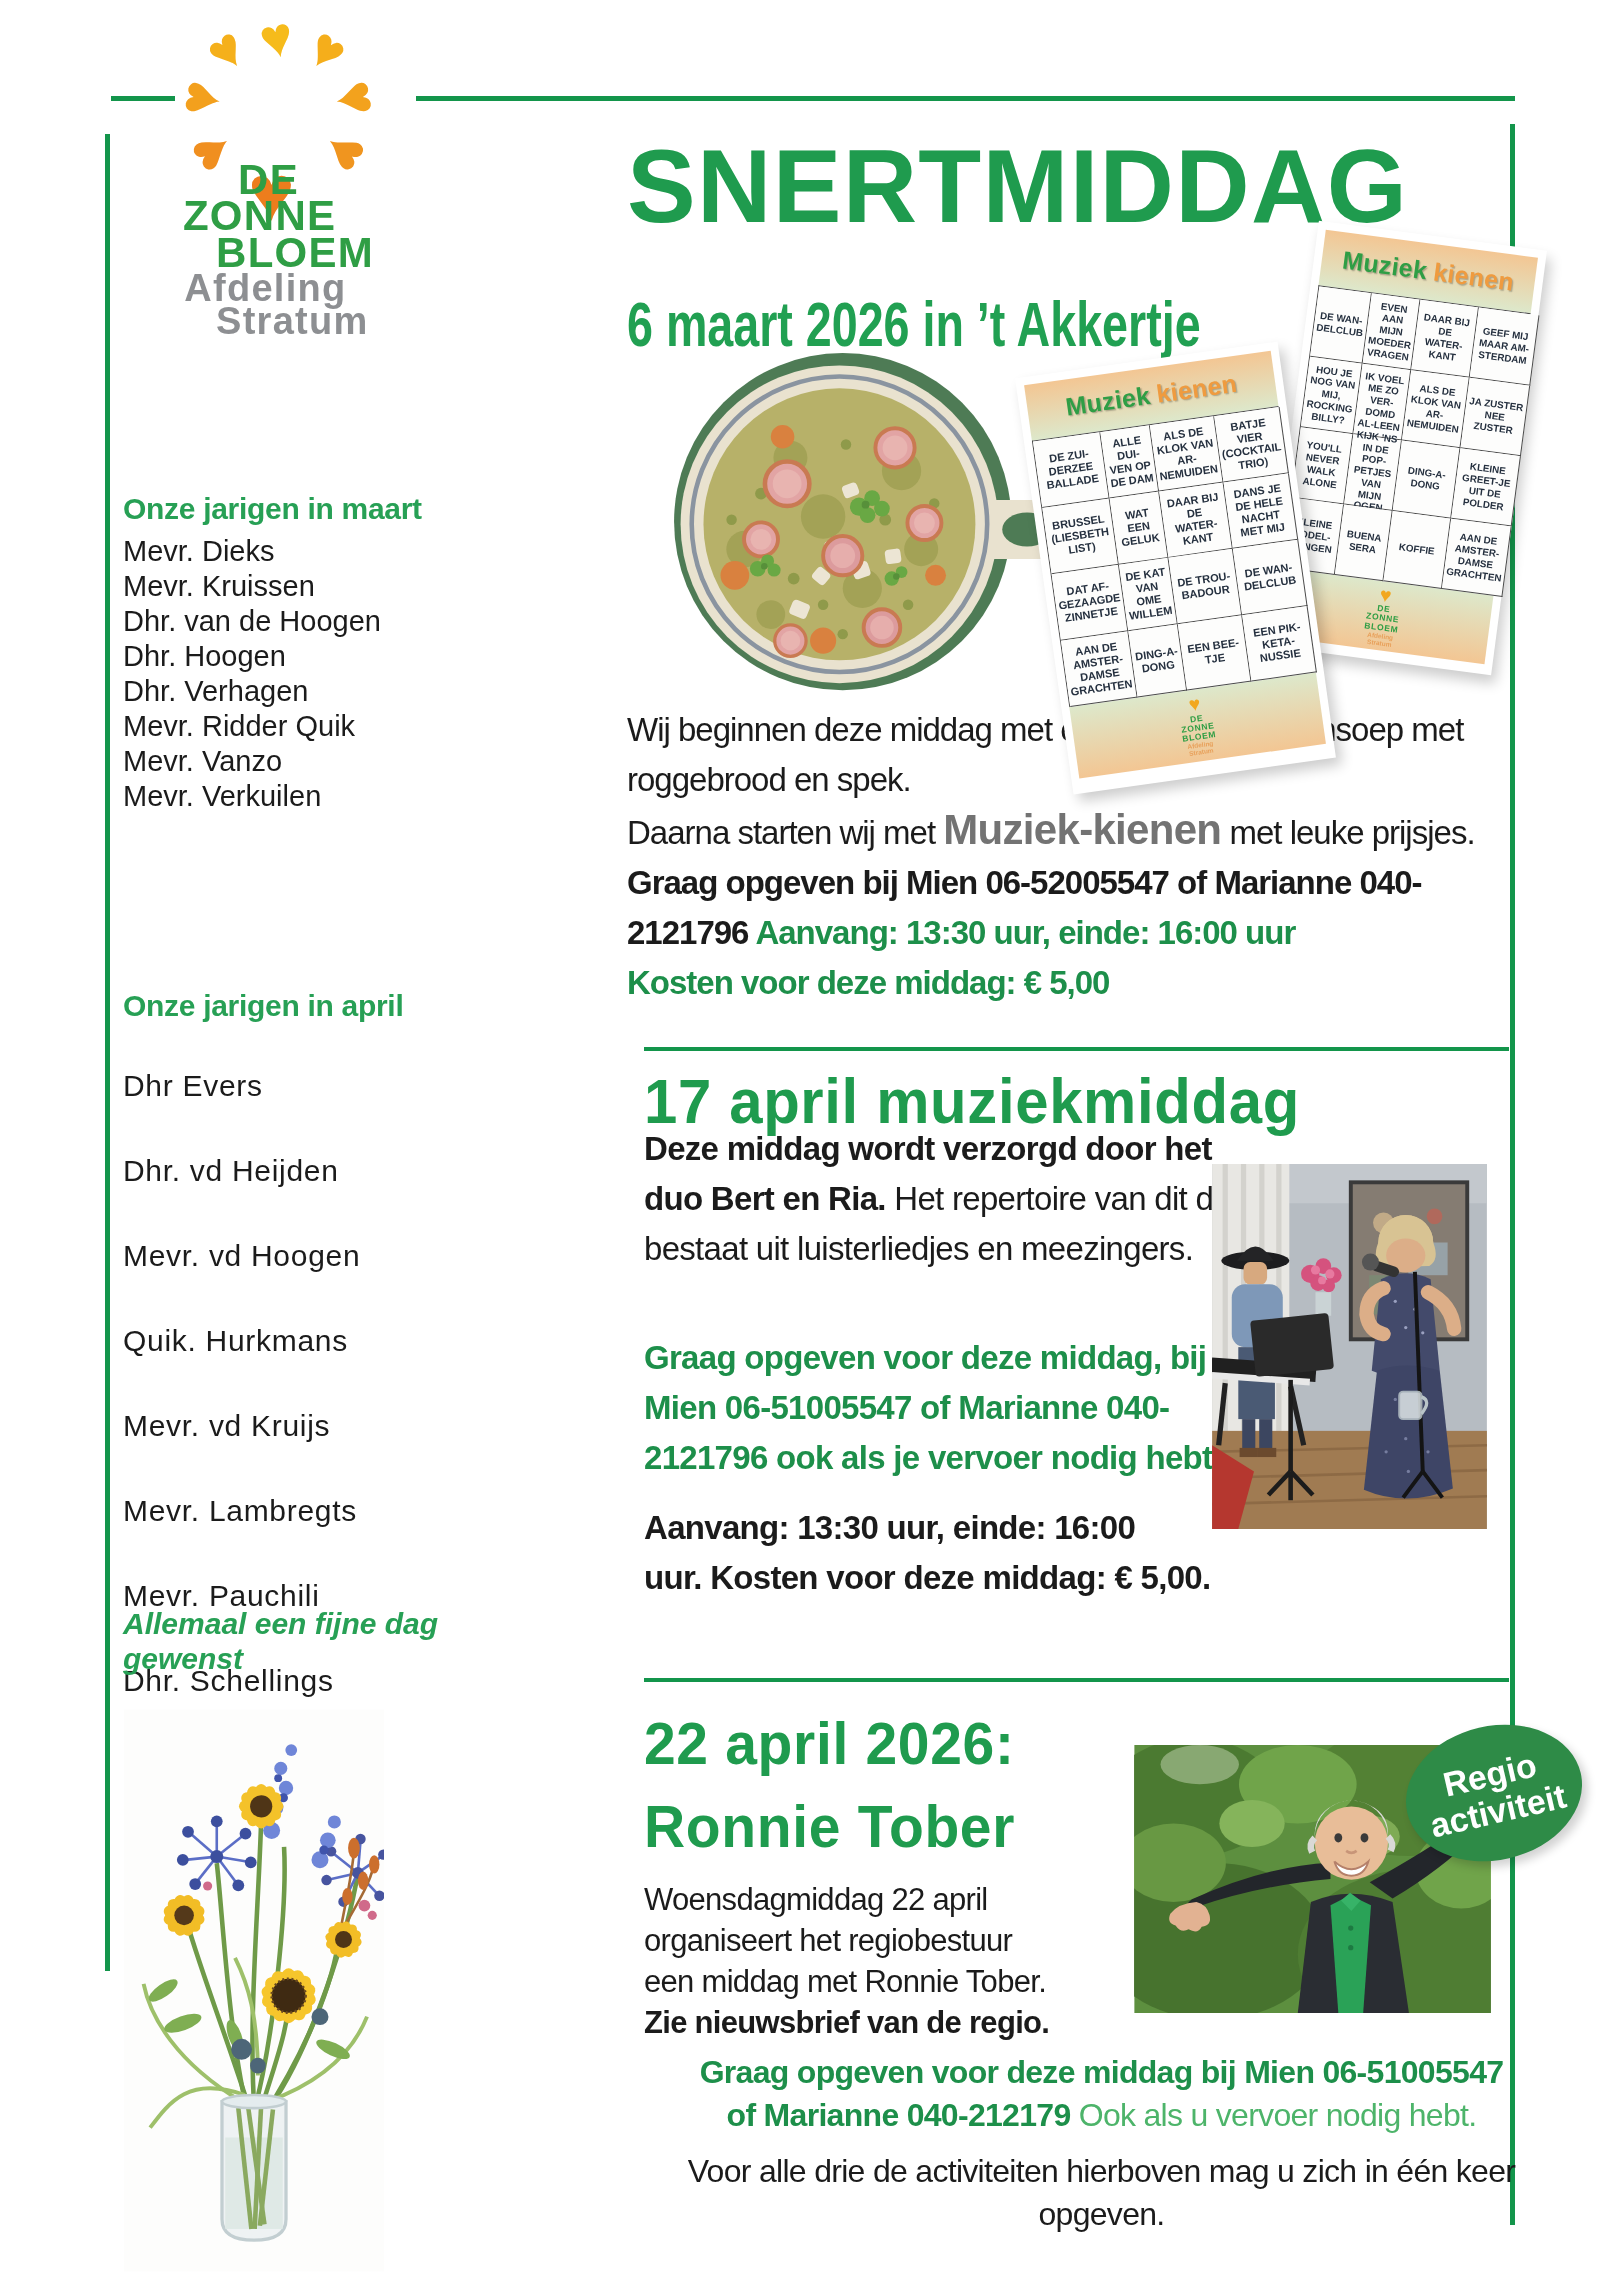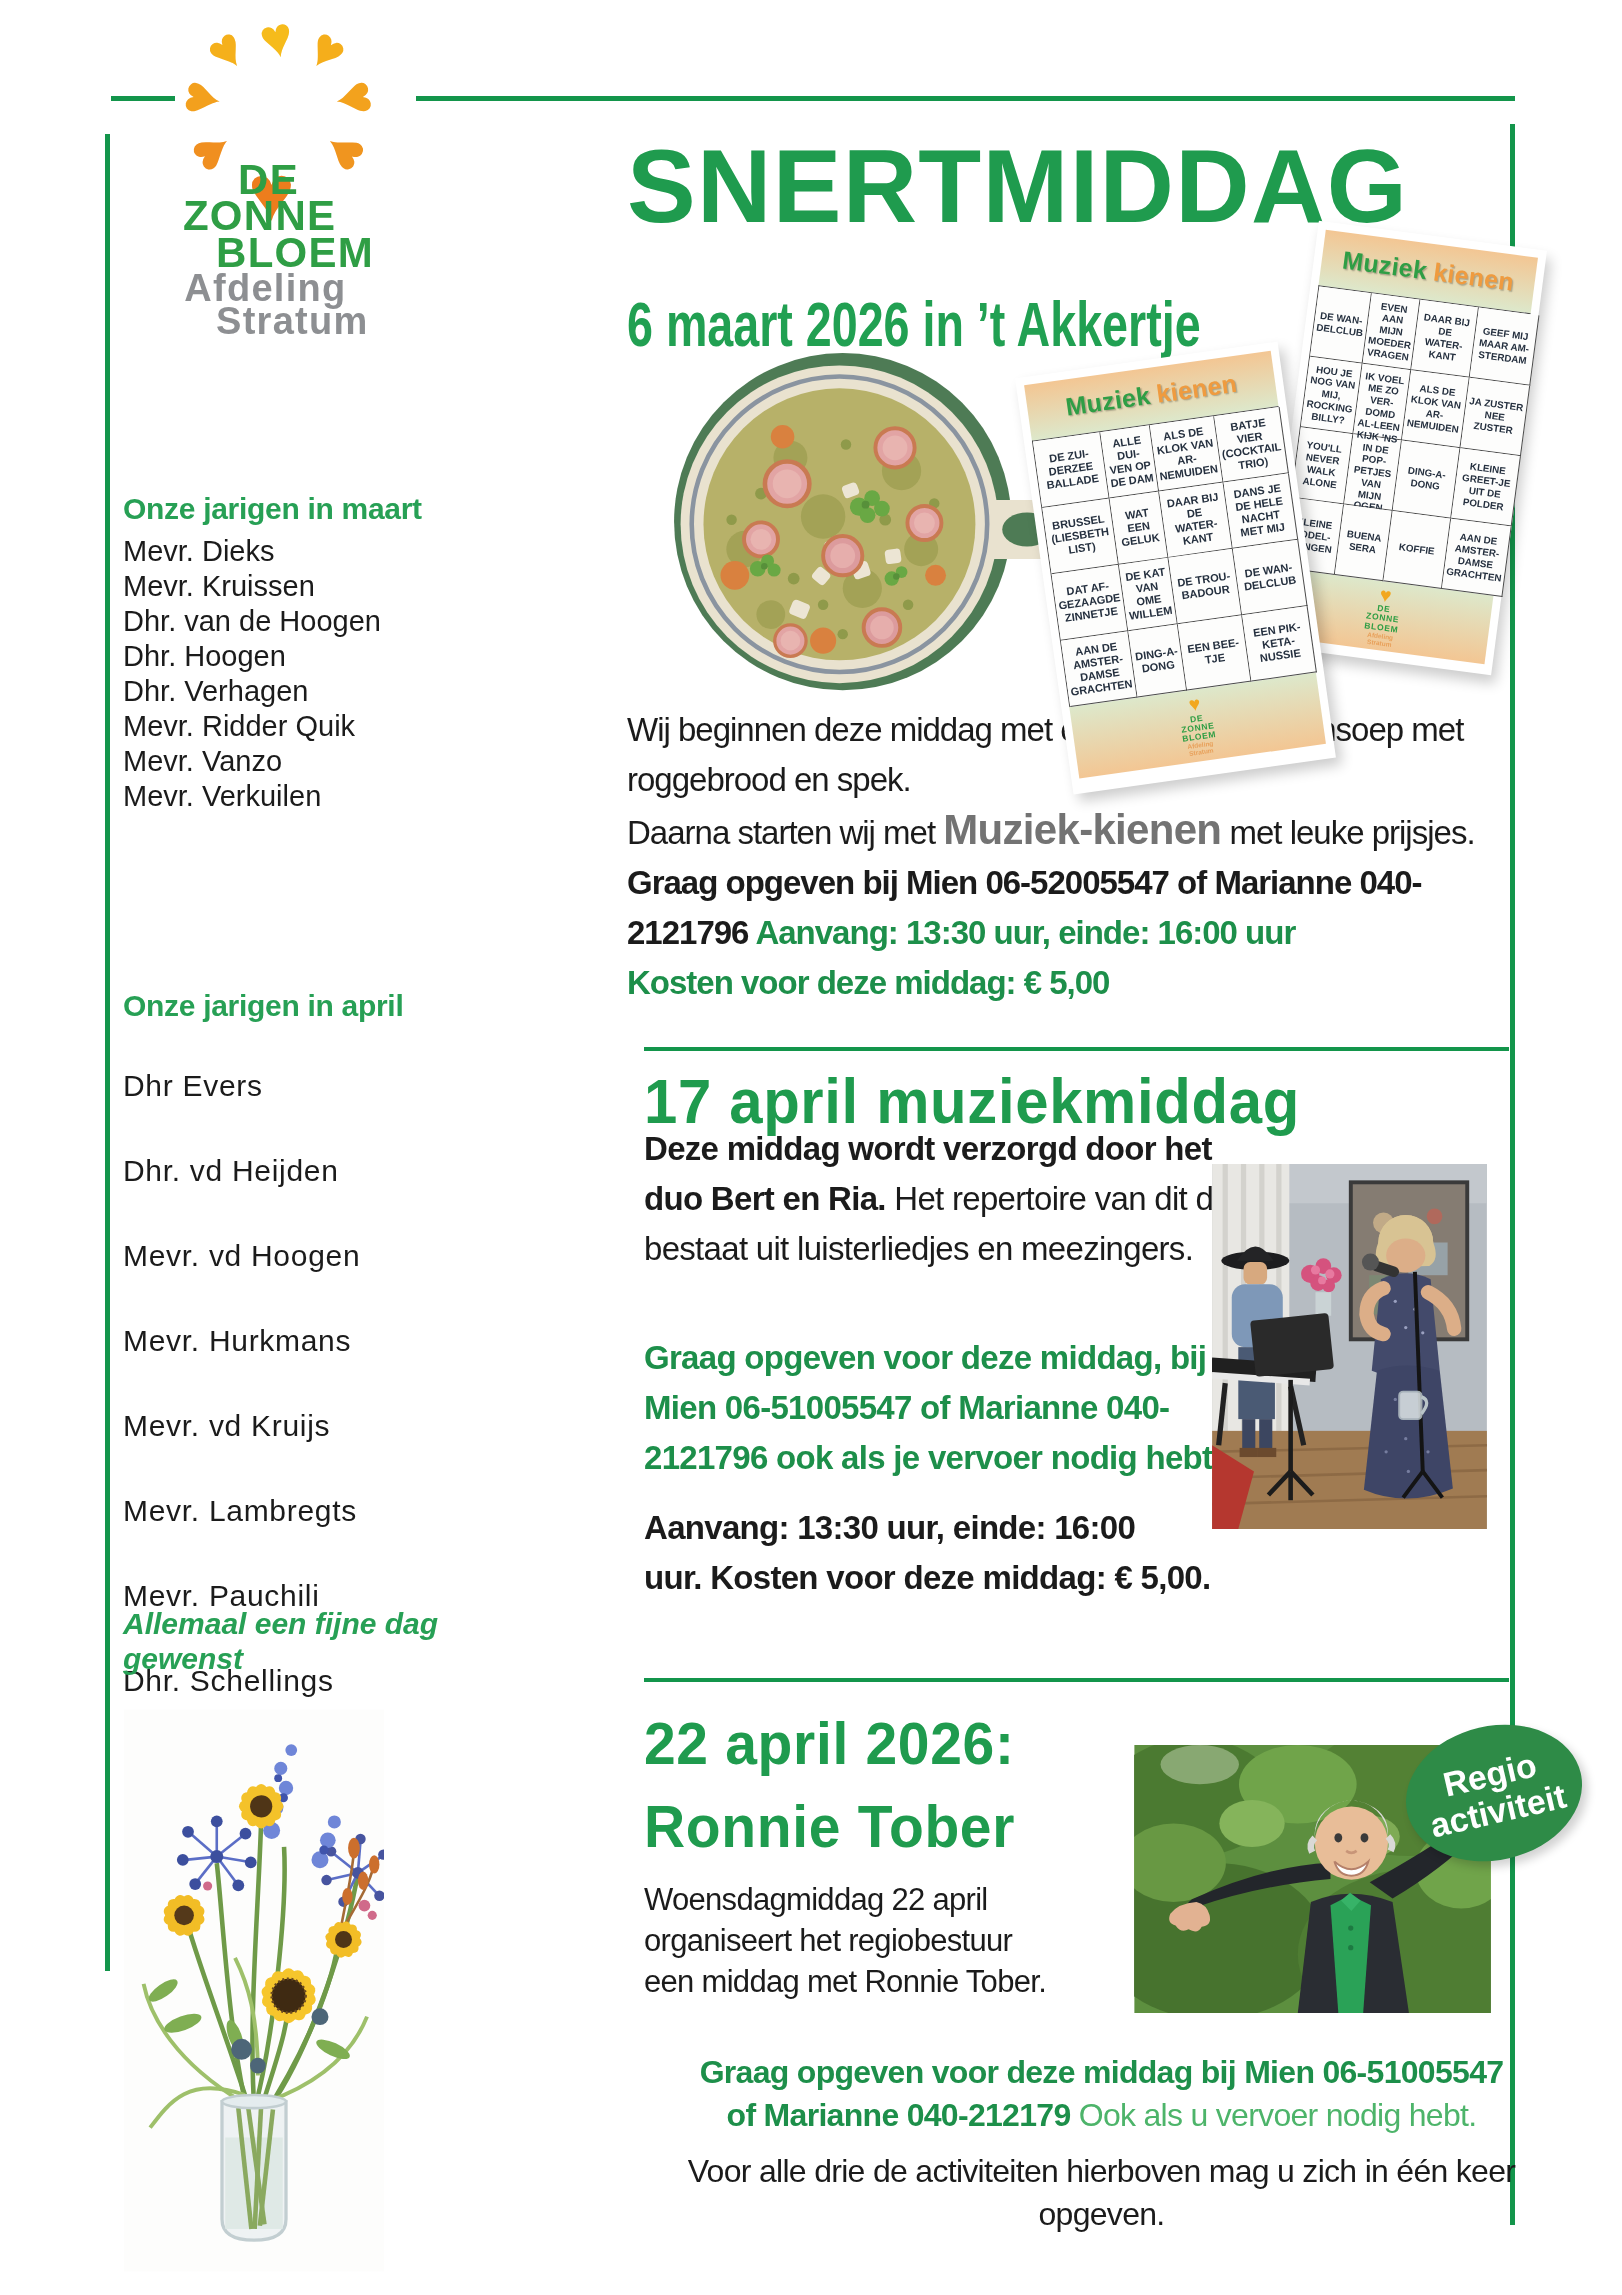--- a/index.html
+++ b/index.html
@@ -112,21 +112,21 @@
         <div class="nm">Mevr. Verkuilen</div>
       </div>
   </div>
 
   <div class="sb-list-april">
     <div class="sb-heading">Onze jarigen in april</div>
     <div>
         <div class="nm">Dhr Evers</div>
         <div class="nm">Dhr. vd Heijden</div>
         <div class="nm">Mevr. vd Hoogen</div>
-        <div class="nm">Mevr. Hurkmans</div>
+        <div class="nm">Quik. Hurkmans</div>
         <div class="nm">Mevr. vd Kruijs</div>
         <div class="nm">Mevr. Lambregts</div>
         <div class="nm">Mevr. Pauchili</div>
         <div class="nm">Dhr. Schellings</div>
         <div class="nm">Dhr. Stuiver</div>
         <div class="nm">Dhr. vd Tillaart</div>
         <div class="nm">Mevr. Veldpaus</div>
         <div class="nm">Dhr. de Turck</div>
       </div>
   </div>
@@ -595,20 +595,21 @@
 
       <path d="M0 430 L64 470 L40 558 L0 558 Z" fill="#b5372f"></path>
     </svg>
   </div>
 
   <div class="h2" style="left:644px;top:1709px;font-size:60px;">22 april 2026:</div>
   <div class="h2" style="left:644px;top:1792px;font-size:60px;">Ronnie Tober</div>
 
   <div class="body-block" style="left:644px;top:1879px;width:419px;font-size:31px;line-height:41px;letter-spacing:-0.7px;">
     <p class="p">Woensdagmiddag 22 april organiseert het regiobestuur een middag met Ronnie Tober.</p>
+    <p class="p bold">Zie nieuwsbrief van de regio.</p>
   </div>
 
   <div class="imgbox" style="left:1134px;top:1745px;width:357px;height:268px;">
     <svg width="357" height="268" viewBox="0 0 545 410">
       <rect width="545" height="410" fill="#5d8f3f"></rect>
       <g opacity="0.85">
         <ellipse cx="90" cy="80" rx="130" ry="90" fill="#49772f"></ellipse>
         <ellipse cx="420" cy="70" rx="160" ry="100" fill="#527f33"></ellipse>
         <ellipse cx="120" cy="300" rx="170" ry="120" fill="#446f2c"></ellipse>
         <ellipse cx="430" cy="320" rx="180" ry="130" fill="#4d7a31"></ellipse>

